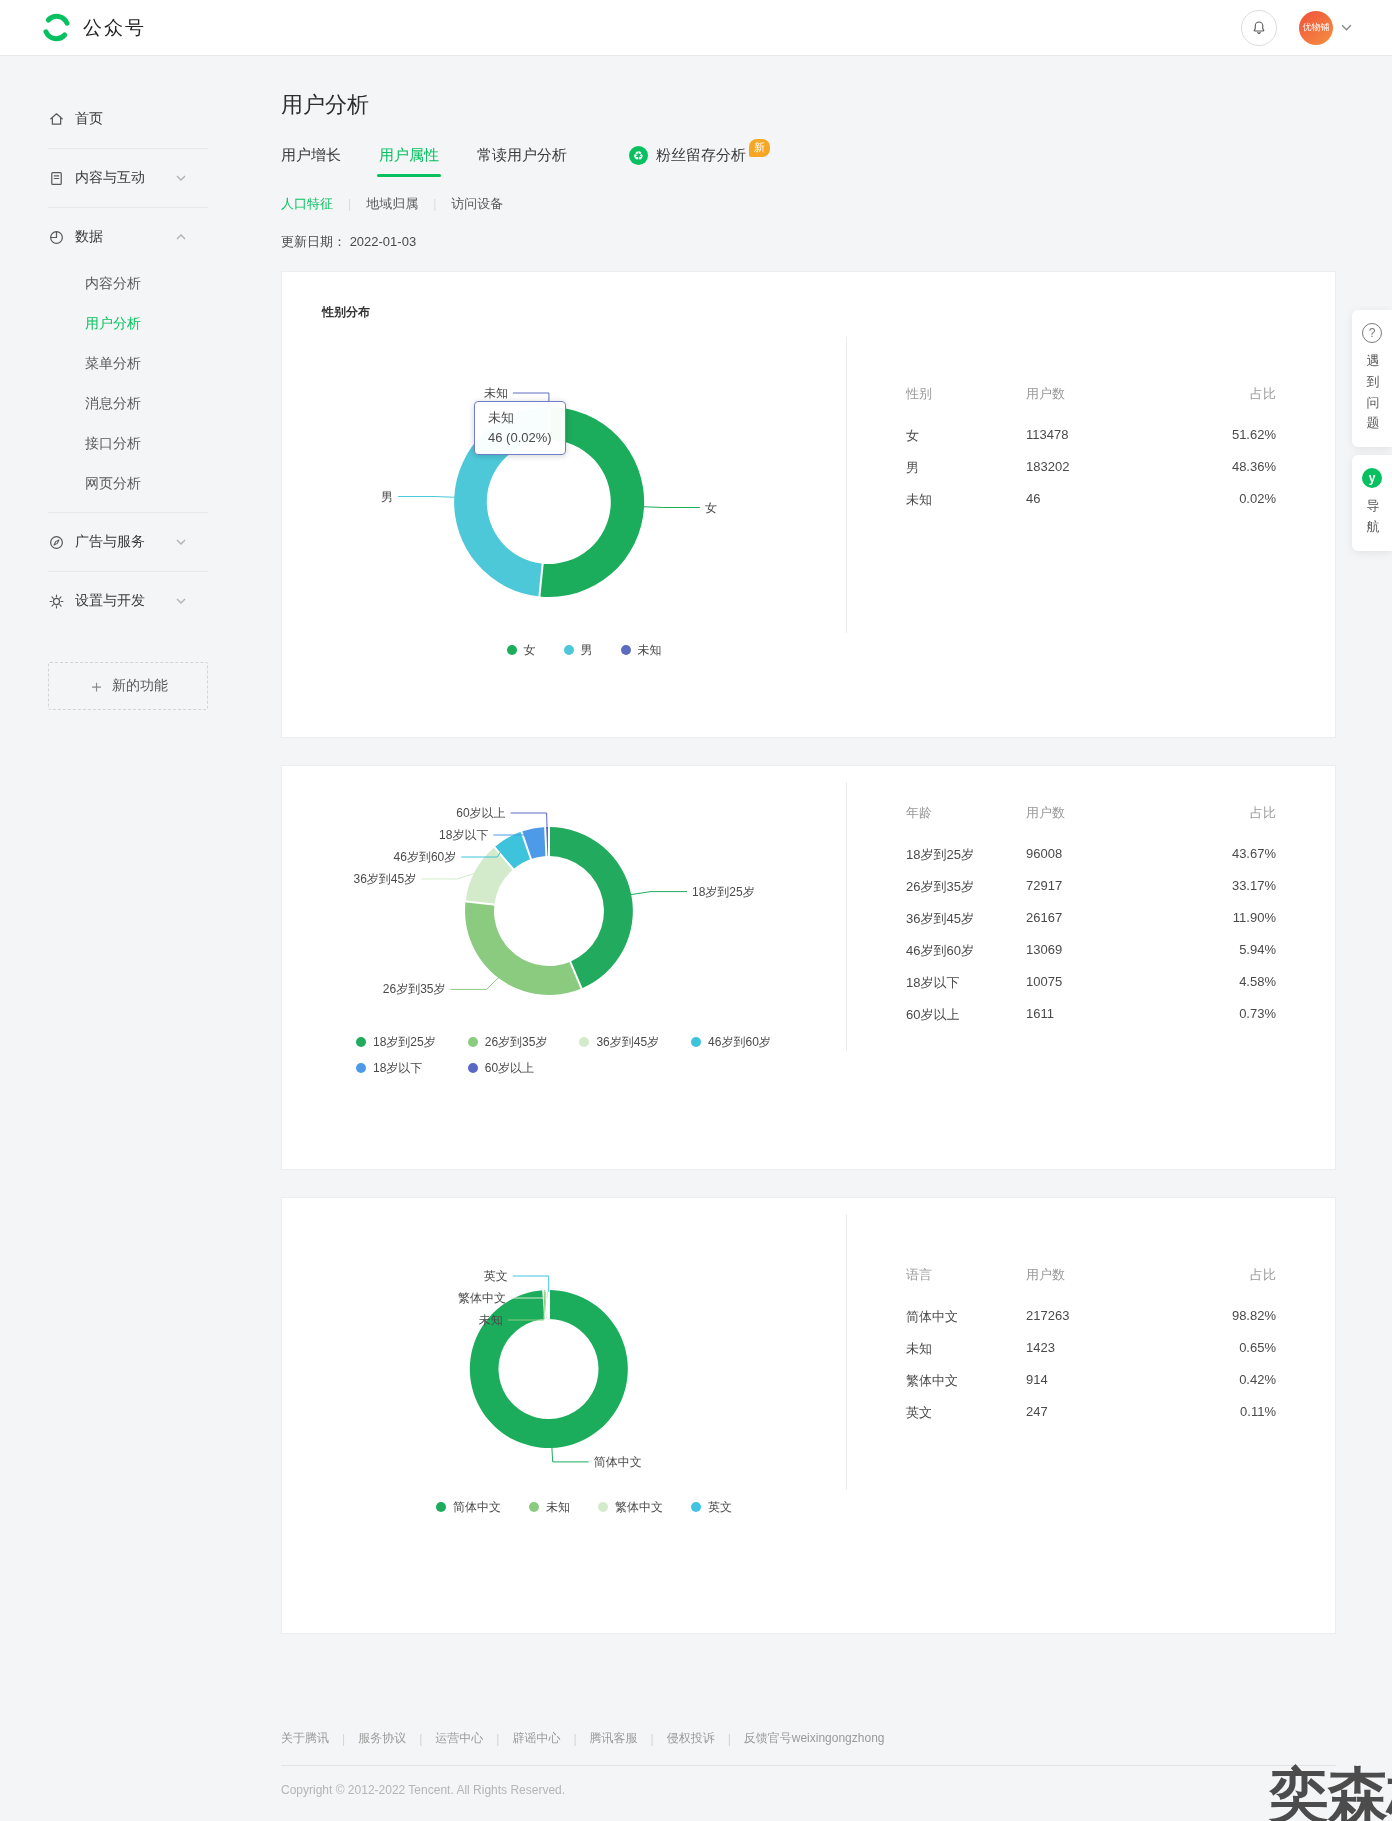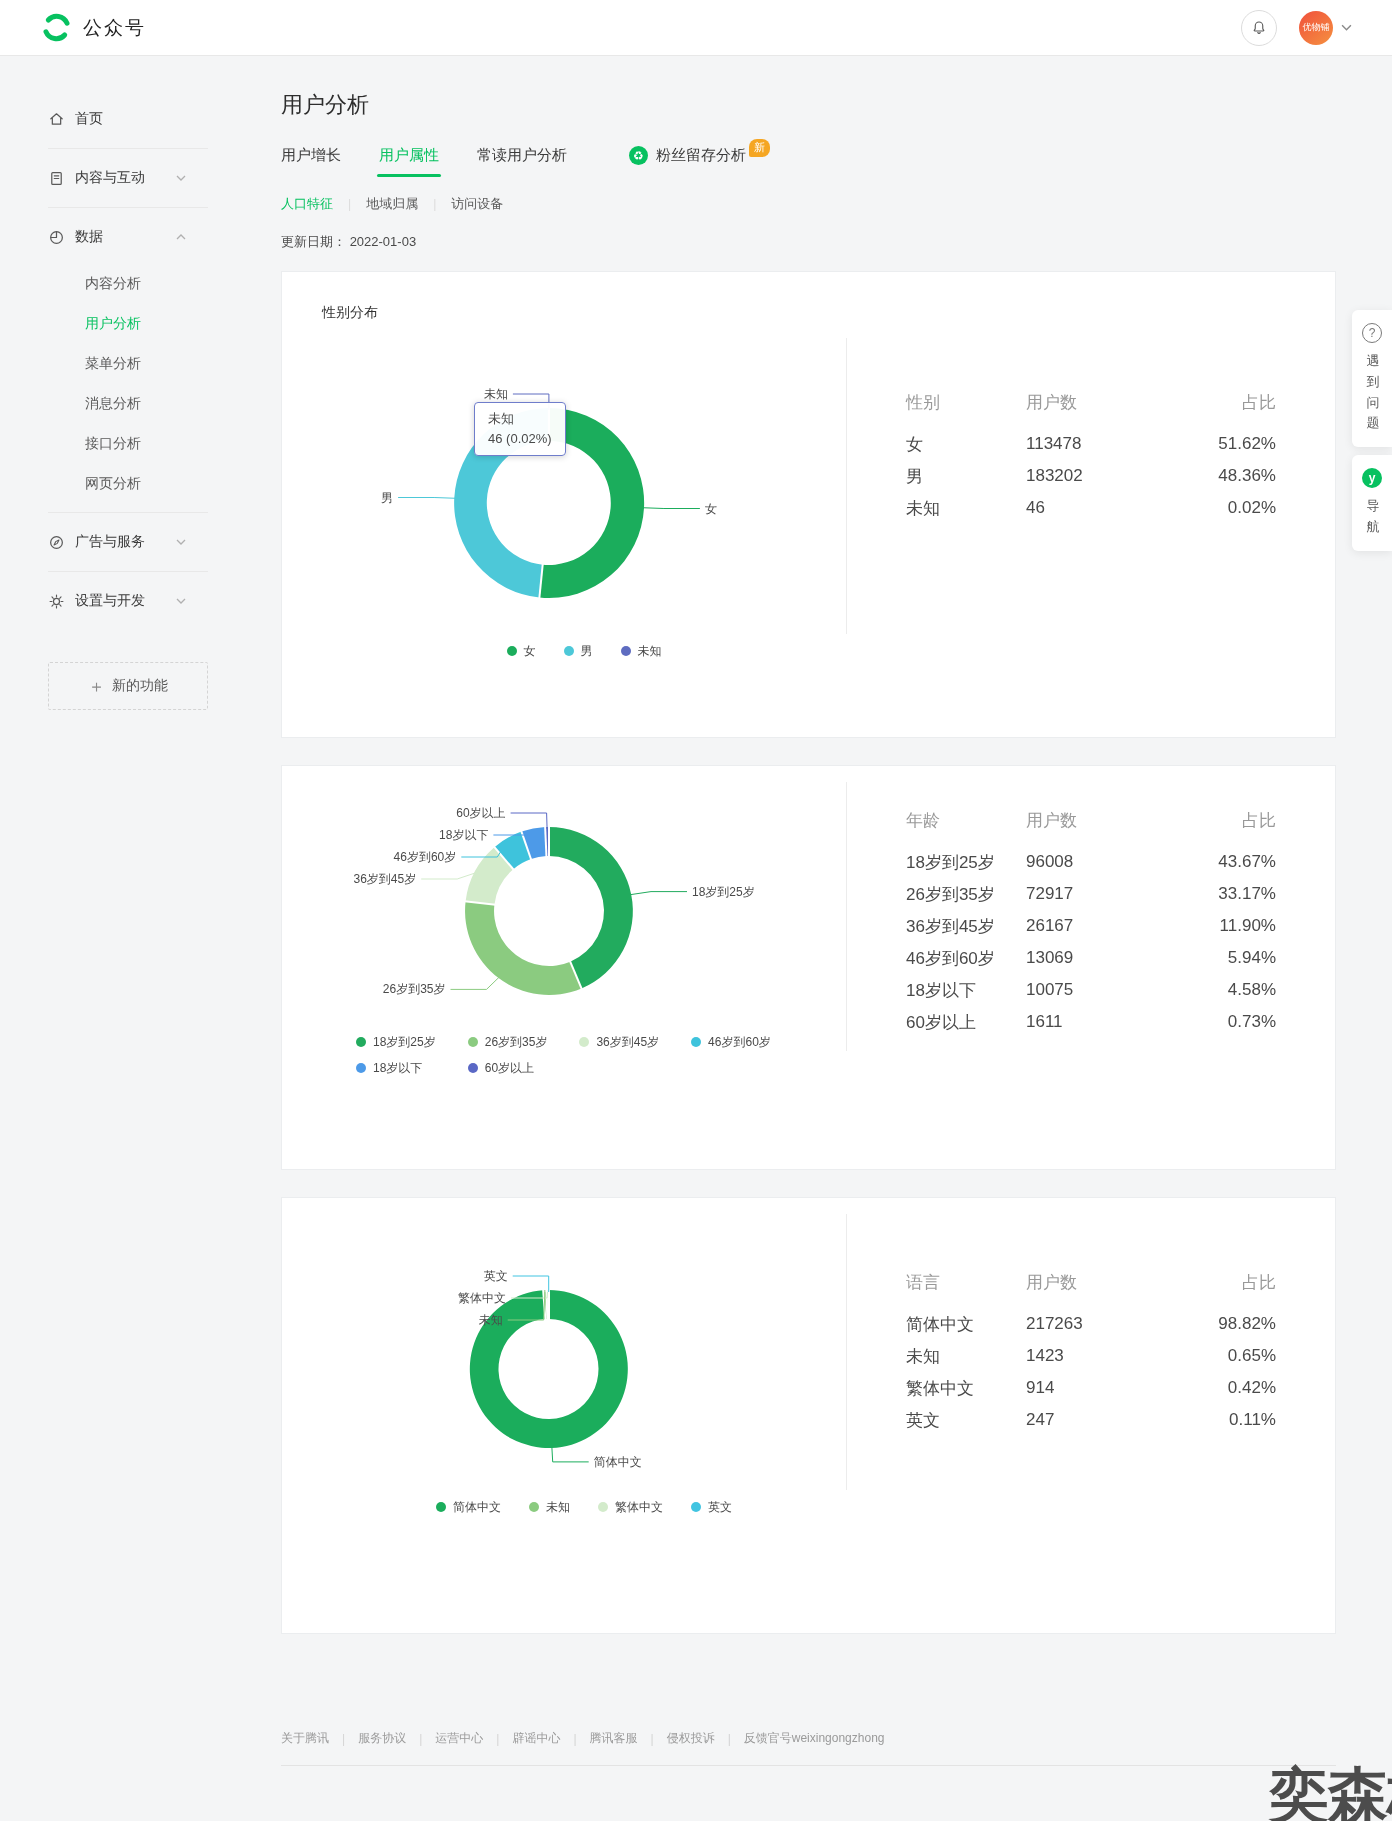--- a/index.html
+++ b/index.html
@@ -38,28 +38,28 @@
   .promo-icon{width:19px;height:19px;border-radius:50%;background:#07C160;color:#fff;font-size:12px;display:flex;align-items:center;justify-content:center;margin-right:8px}
   .badge-new{background:#F5A623;color:#fff;font-size:11px;padding:1px 5px 2px;border-radius:8px 8px 8px 2px;margin:-16px 0 0 3px}
   .subtabs{display:flex;align-items:center;margin-top:18px;font-size:13px;color:#595959}
   .subtab{cursor:pointer}
   .subtab.active{color:#07C160}
   .subtab-sep{color:#dcdcdc;margin:0 15px;font-size:12px}
   .update-row{margin-top:20px;font-size:13px;color:#4a4a4a}
   
   .card{background:#fff;border:1px solid #ebedef;margin-top:20px}
   .card + .card{margin-top:27px}
-  .card-title{font-size:14px;font-weight:400;color:#333;padding:32px 40px 0}
+  .card-title{font-size:12px;font-weight:700;color:#333;padding:32px 40px 0}
   .card-body{display:flex;padding:8px 40px 24px}
   .chart-col{width:524px;position:relative;flex-shrink:0}
   .v-div{width:1px;background:#ececec;margin:8px 0 26px;align-self:stretch}
   .table-col{flex:1;padding:30px 19px 0 59px}
   .card-0{min-height:467px}.card-1{min-height:405px}.card-2{min-height:437px}
   .card-0 .table-col{padding-top:56px}.card-1 .table-col{padding-top:30px}.card-2 .table-col{padding-top:60px}
-  .t-row{display:flex;align-items:center;height:32px;font-size:17px;color:#4a4a4a}
+  .t-row{display:flex;align-items:flex-start;height:32px;font-size:13px;color:#4a4a4a}
   .t-head{color:#999;margin-bottom:10px}
   .t-c1{width:120px}.t-c2{flex:1}.t-c3{width:100px;text-align:right}
   .slice-label{font-size:12px;fill:#4a4a4a}
   .legend{display:flex;justify-content:center;align-items:center;gap:28px;margin-top:10px;font-size:12px;color:#4a4a4a}
   .legend-grid{display:grid;grid-template-columns:repeat(4,max-content);justify-content:start;column-gap:32px;row-gap:9px;padding-left:34px;margin-top:12px}
   .leg-item{cursor:pointer;white-space:nowrap}
   .leg-dot{width:10px;height:10px;border-radius:50%;display:inline-block;margin-right:7px;vertical-align:-1px}
   .tooltip{position:absolute;left:152px;top:72px;background:rgba(255,255,255,.96);border:1px solid #6f7dcb;border-radius:4px;
            box-shadow:0 1px 6px rgba(0,0,0,.18);padding:6px 13px;font-size:13px;color:#4a4a4a;line-height:1.55;z-index:3;white-space:nowrap}
   
@@ -401,20 +401,21 @@
           <span class="f-sep">|</span>
           <span class="f-link">辟谣中心</span>
           <span class="f-sep">|</span>
           <span class="f-link">腾讯客服</span>
           <span class="f-sep">|</span>
           <span class="f-link">侵权投诉</span>
           <span class="f-sep">|</span>
           <span class="f-link">反馈官号weixingongzhong</span>
         </div>
       <div class="f-div"></div>
+      <div class="copyright">Copyright © 2012-2022 Tencent. All Rights Reserved.</div>
     </footer>
   </main>
 </div>
 
 <div class="float-panel">
   <div class="float-card">
     <span class="q-icon">?</span>
     <span class="v-text">遇到问题</span>
   </div>
   <div class="float-card">

